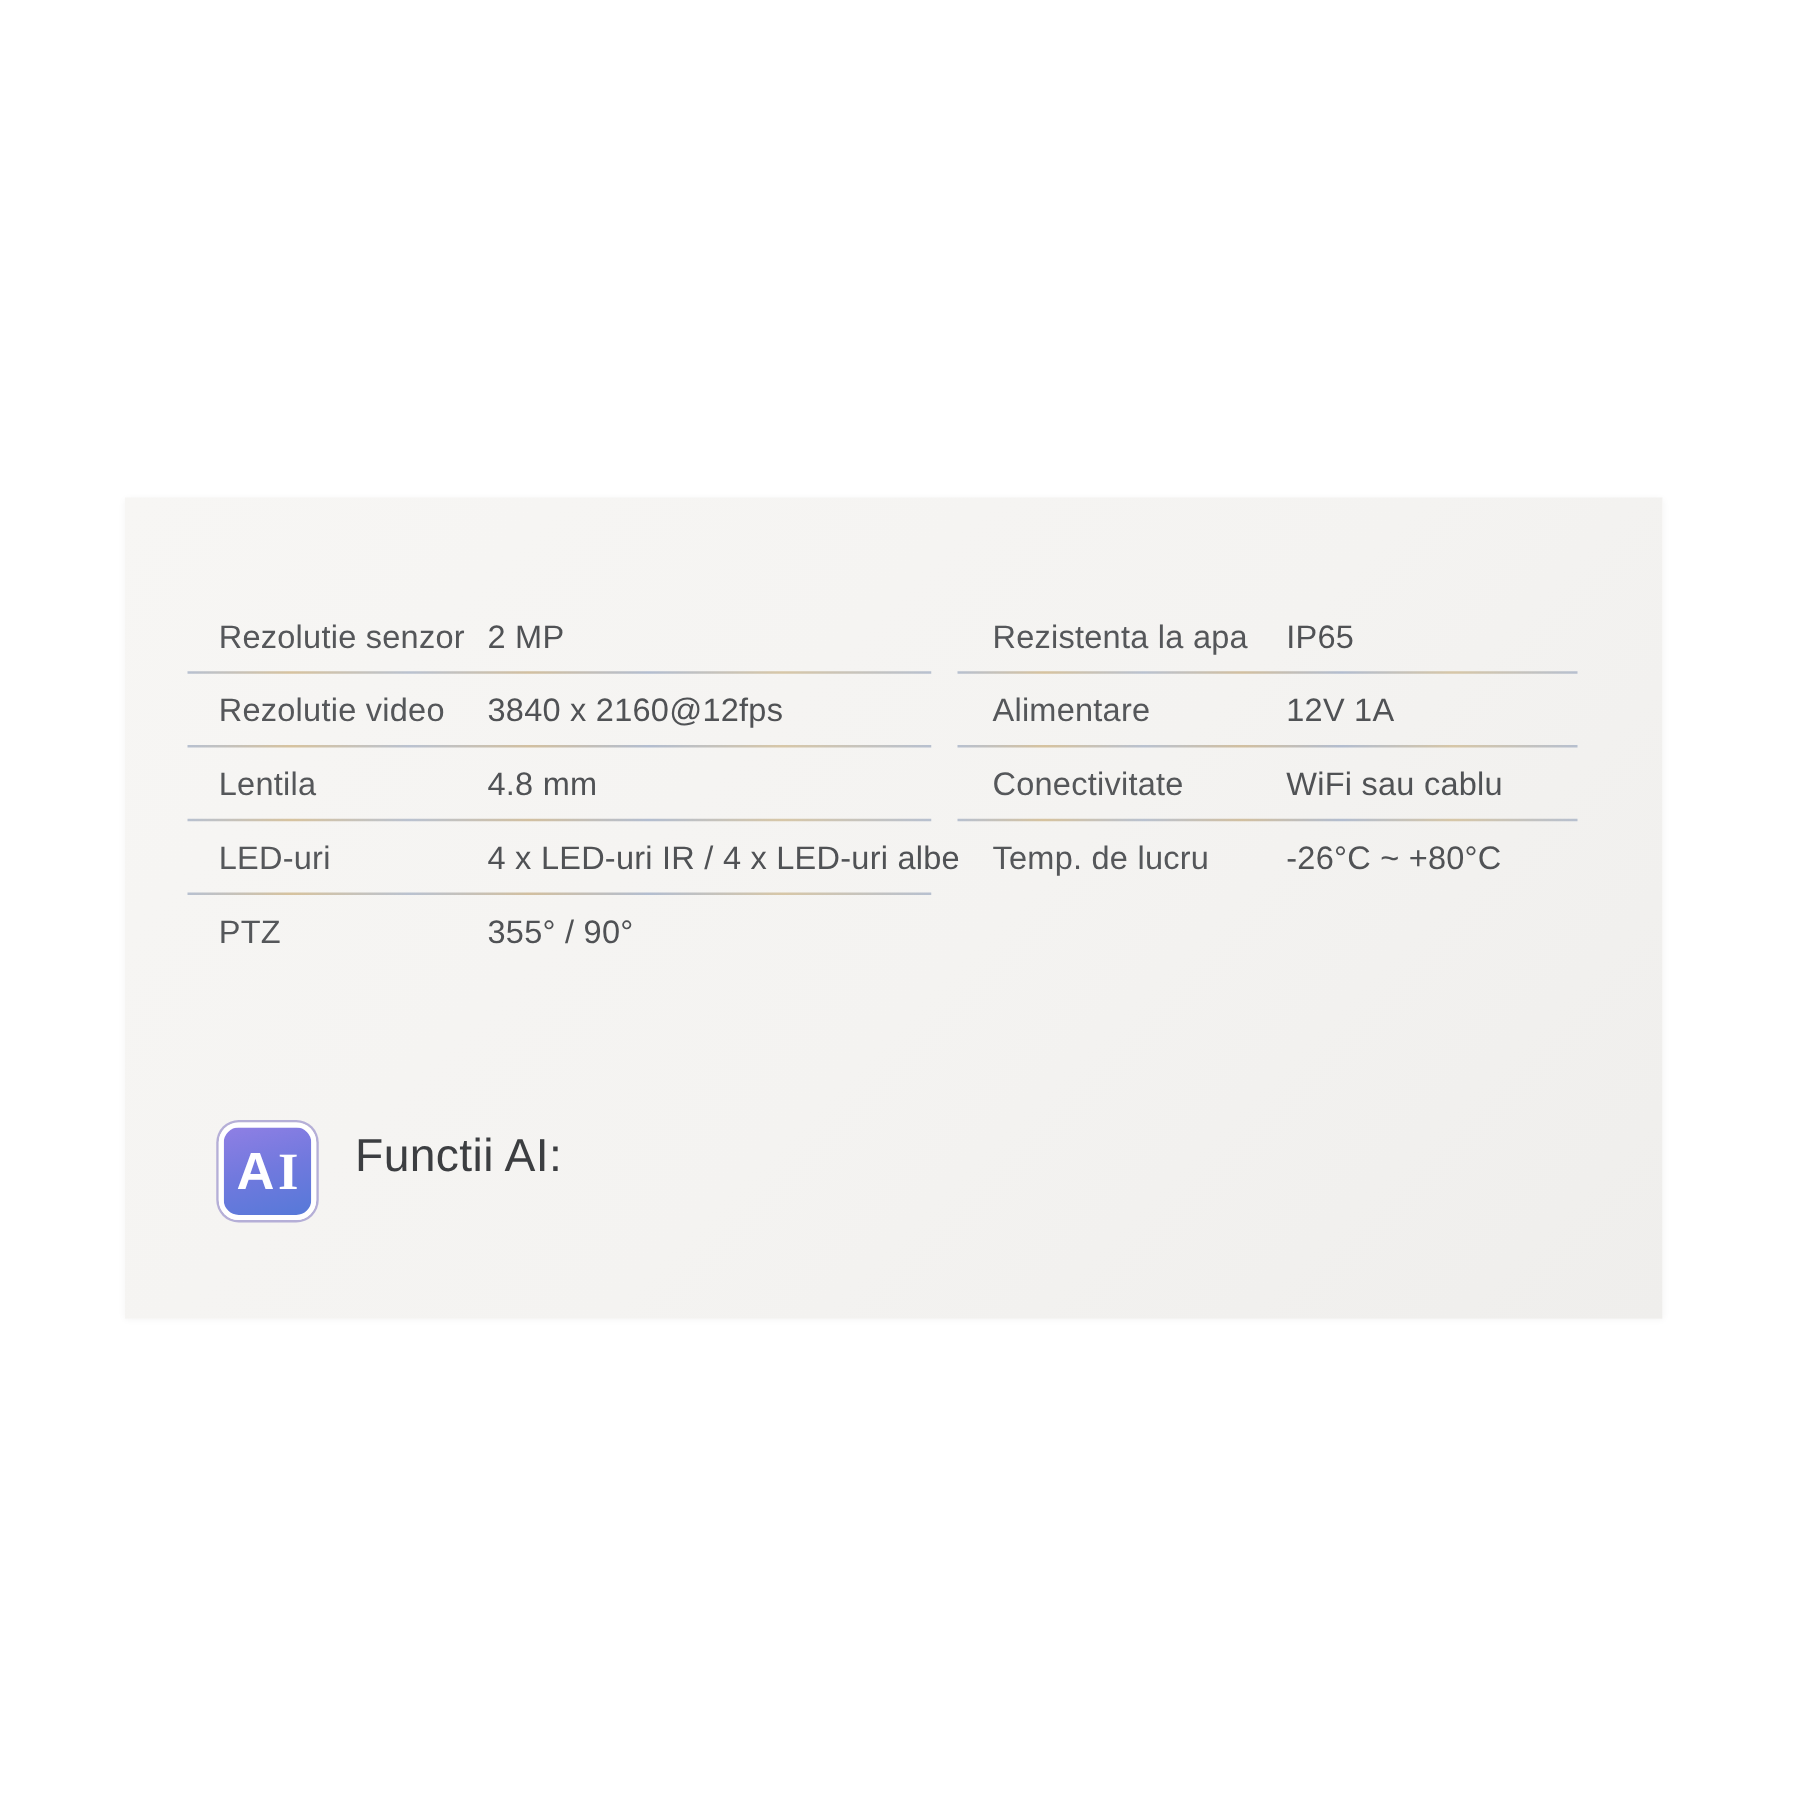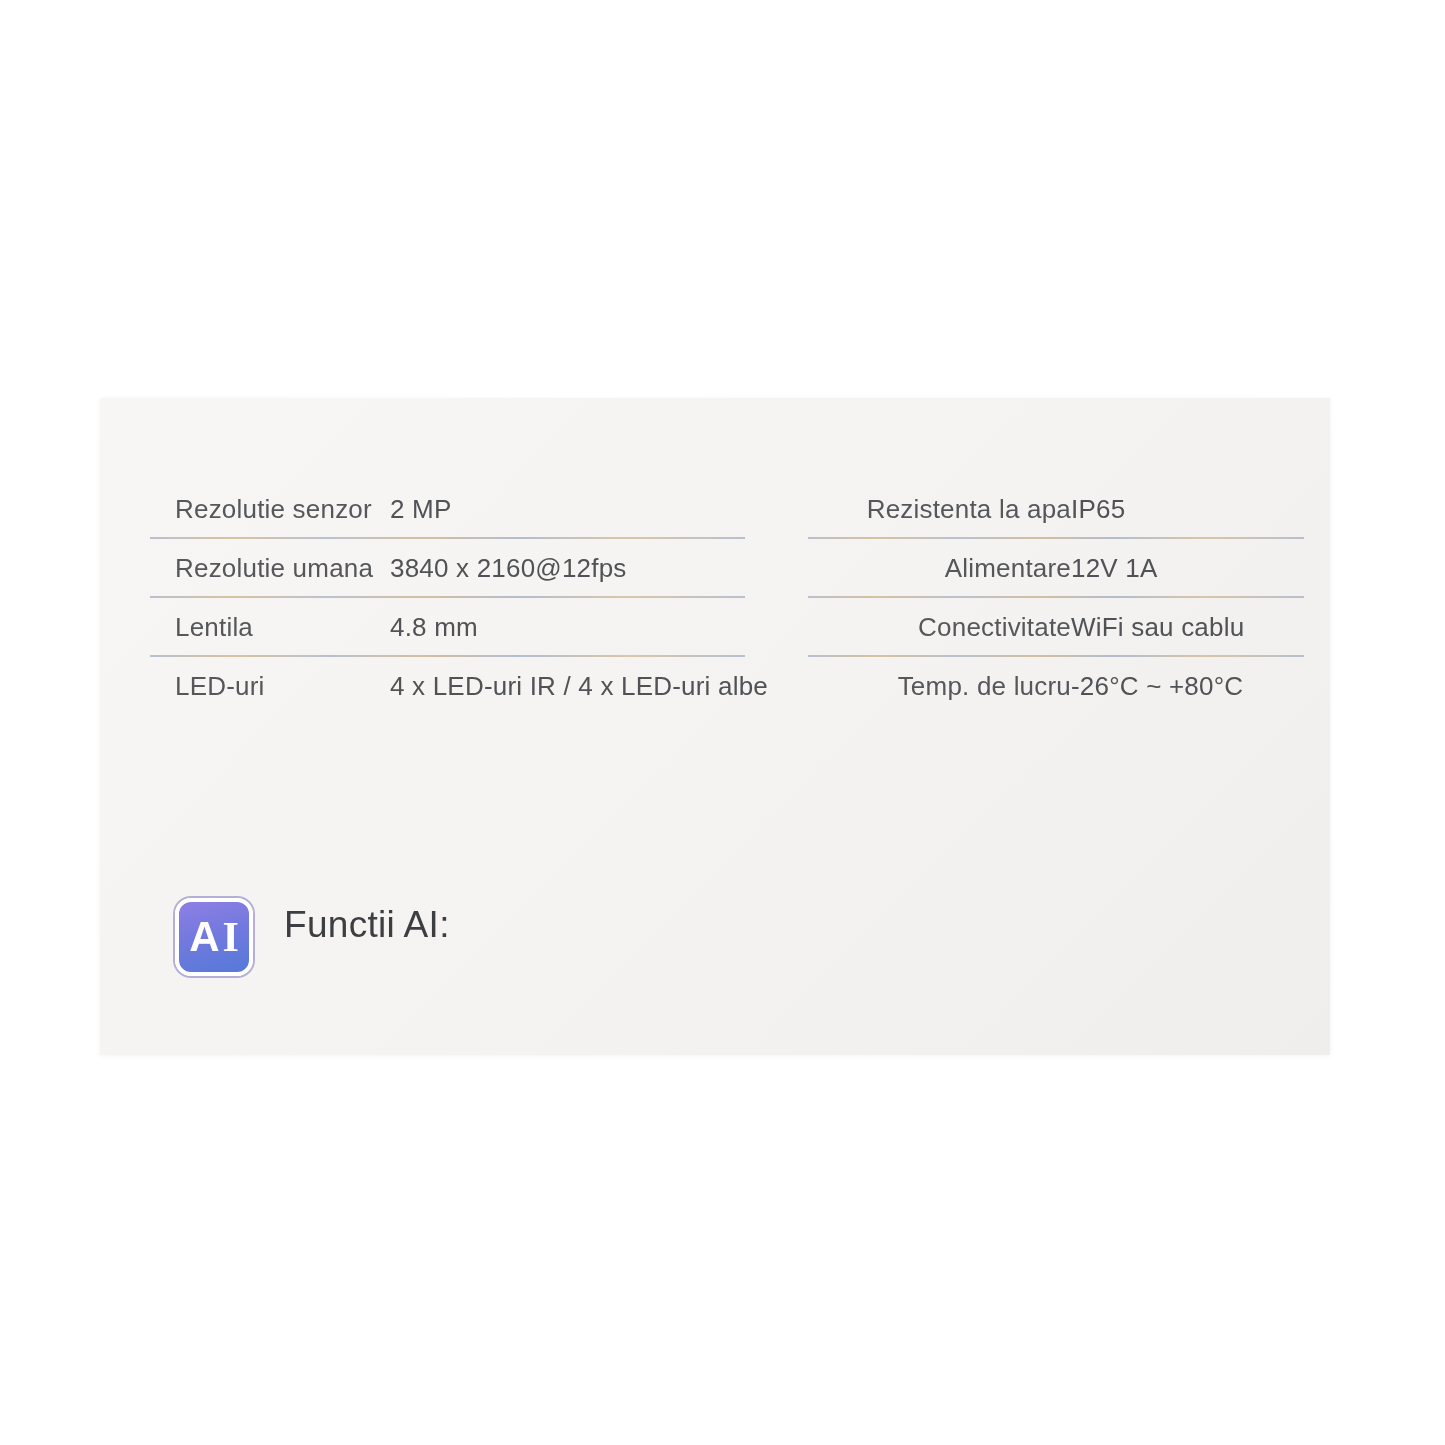--- a/index.html
+++ b/index.html
@@ -14,21 +14,21 @@
   .card {
     position: absolute;
     left: 100px; top: 398px;
     width: 1230px; height: 657px;
     background: linear-gradient(135deg, #f7f6f4 0%, #f4f3f1 55%, #efeeec 100%);
     box-shadow: 0 1px 6px rgba(0,0,0,0.05);
   }
 
   .spec-table { position: absolute; top: 82px; }
   .spec-table.left  { left: 50px;  width: 595px; }
-  .spec-table.right { left: 708px; width: 496px; text-align: right; }
+  .spec-table.right { left: 666px; width: 496px; }
 
   .spec-row {
     position: relative;
     height: 59px;
     display: flex;
     align-items: center;
     font-size: 26px;
     color: #55575a;
     letter-spacing: 0.2px;
     white-space: nowrap;
@@ -99,30 +99,34 @@
 
 <div class="stage">
   <div class="card">
 
     <div class="spec-table left">
       <div class="spec-row">
         <span class="spec-label">Rezolutie senzor</span>
         <span class="spec-value">2 MP</span>
       </div>
       <div class="spec-row">
-        <span class="spec-label">Rezolutie umana</span>
+        <span class="spec-label">Rezolutie video</span>
         <span class="spec-value">3840 x 2160@12fps</span>
       </div>
       <div class="spec-row">
         <span class="spec-label">Lentila</span>
         <span class="spec-value">4.8 mm</span>
       </div>
       <div class="spec-row">
         <span class="spec-label">LED-uri</span>
         <span class="spec-value">4 x LED-uri IR / 4 x LED-uri albe</span>
+      </div>
+      <div class="spec-row">
+        <span class="spec-label">PTZ</span>
+        <span class="spec-value">355° / 90°</span>
       </div>
     </div>
 
     <div class="spec-table right">
       <div class="spec-row">
         <span class="spec-label">Rezistenta la apa</span>
         <span class="spec-value">IP65</span>
       </div>
       <div class="spec-row">
         <span class="spec-label">Alimentare</span>

